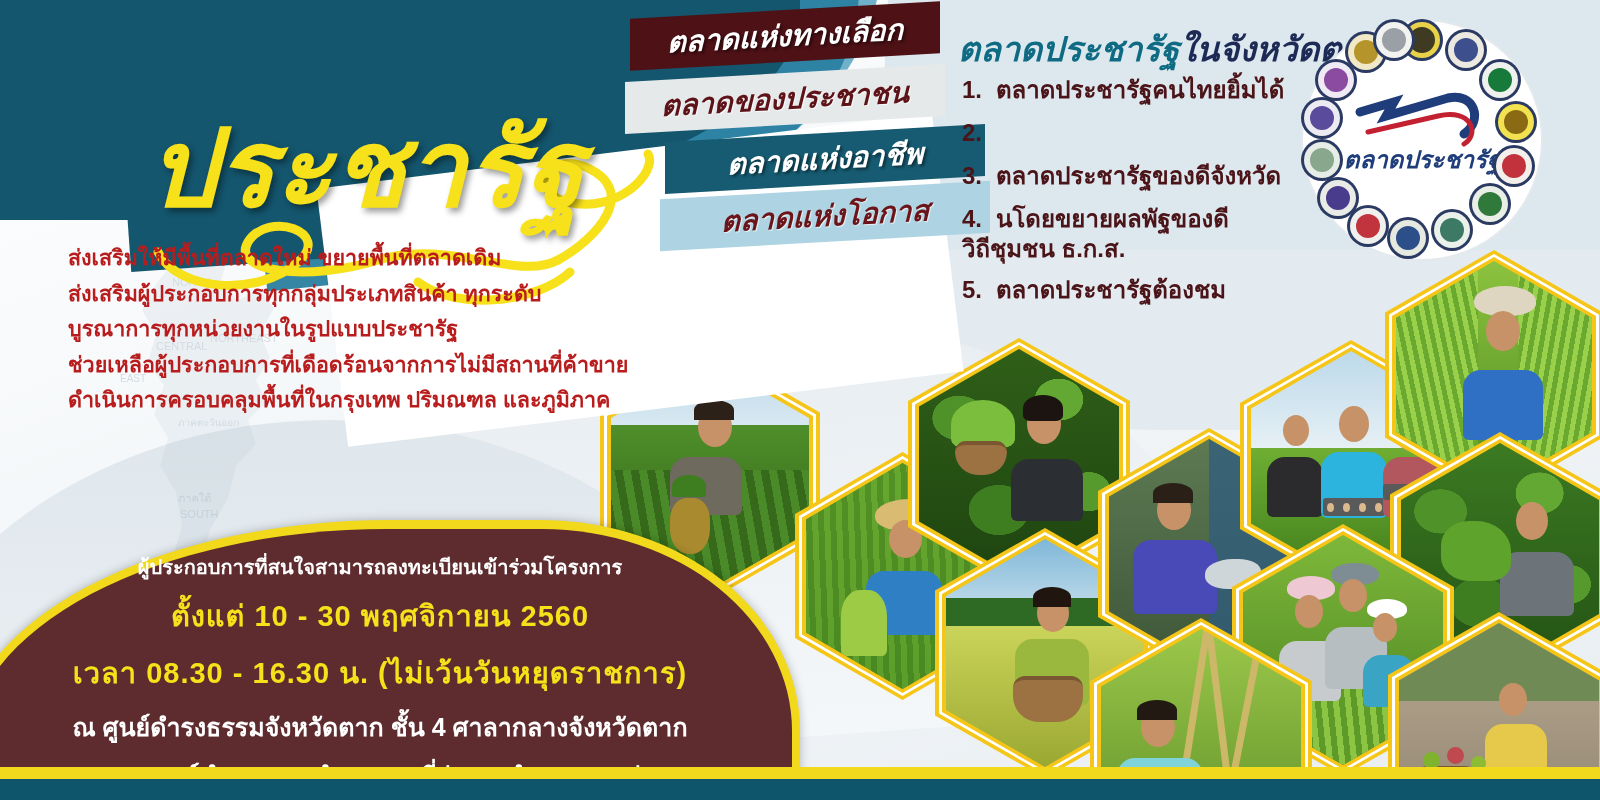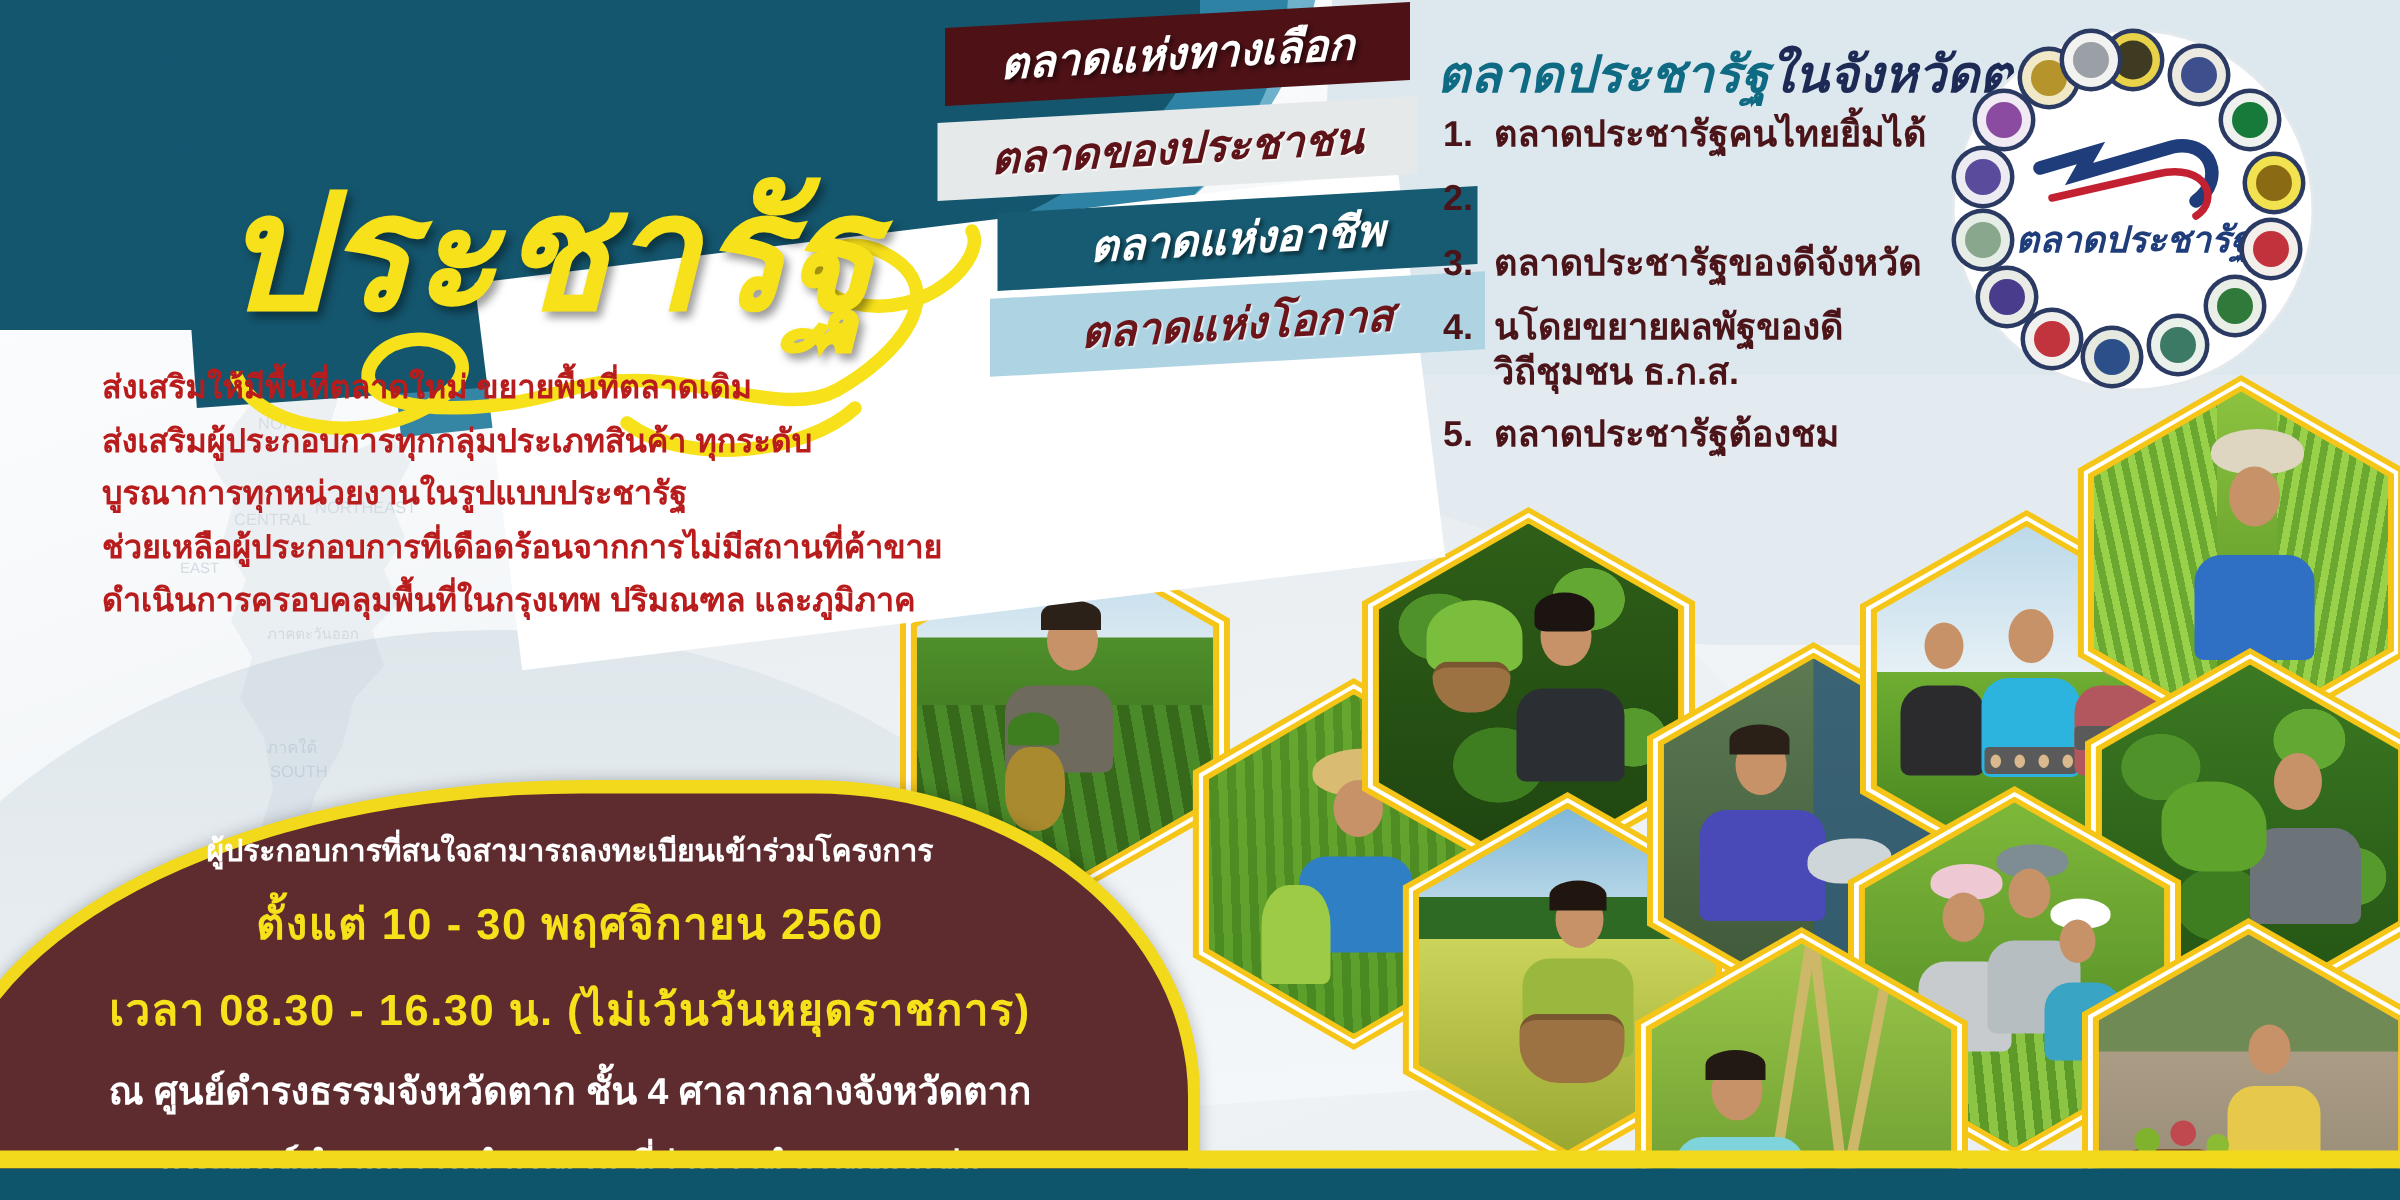--- a/index.html
+++ b/index.html
@@ -116,21 +116,21 @@
   .rh-a { color:#0f6a83; }
   .rh-b { color:#1d2a55; }
 
   .right-list { position:absolute; left:962px; top:78px; width:380px; }
   .rl-item {
     display:flex; gap:8px; color:#4a1418;
     font-size:24px; font-weight:bold; line-height:1.0;
     margin-bottom:19px; white-space:nowrap;
   }
   .rl-num { width:26px; flex:none; }
-  .rl-sub { margin-left:34px; margin-top:6px; }
+  .rl-sub { margin-top:6px; }
 
   
   .seal-wrap { position:absolute; left:1298px; top:16px; width:248px; height:248px; }
 
   
   .body-copy { position:absolute; left:32px; top:248px; width:600px; color:#b91c1c;margin-left:36px; }
   .bc-line { font-size:21.5px; font-weight:bold; line-height:1.0; margin-bottom:14px; white-space:nowrap; }
   .bc-small { font-size:17px; font-weight:bold; line-height:1.0; margin-bottom:15px; white-space:nowrap; }
 
   

